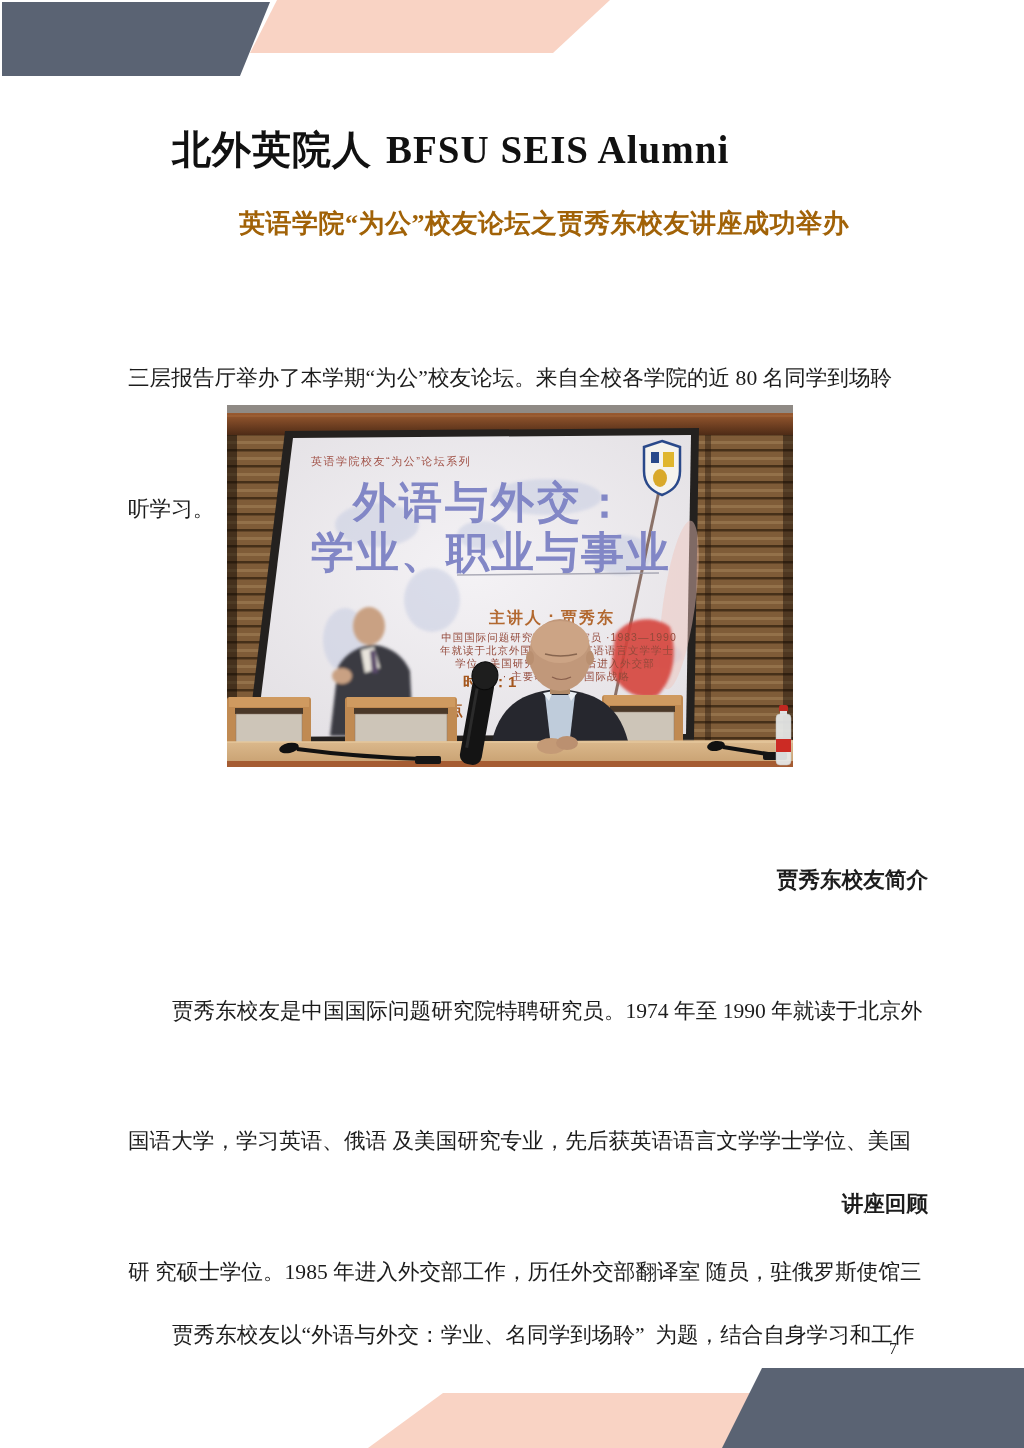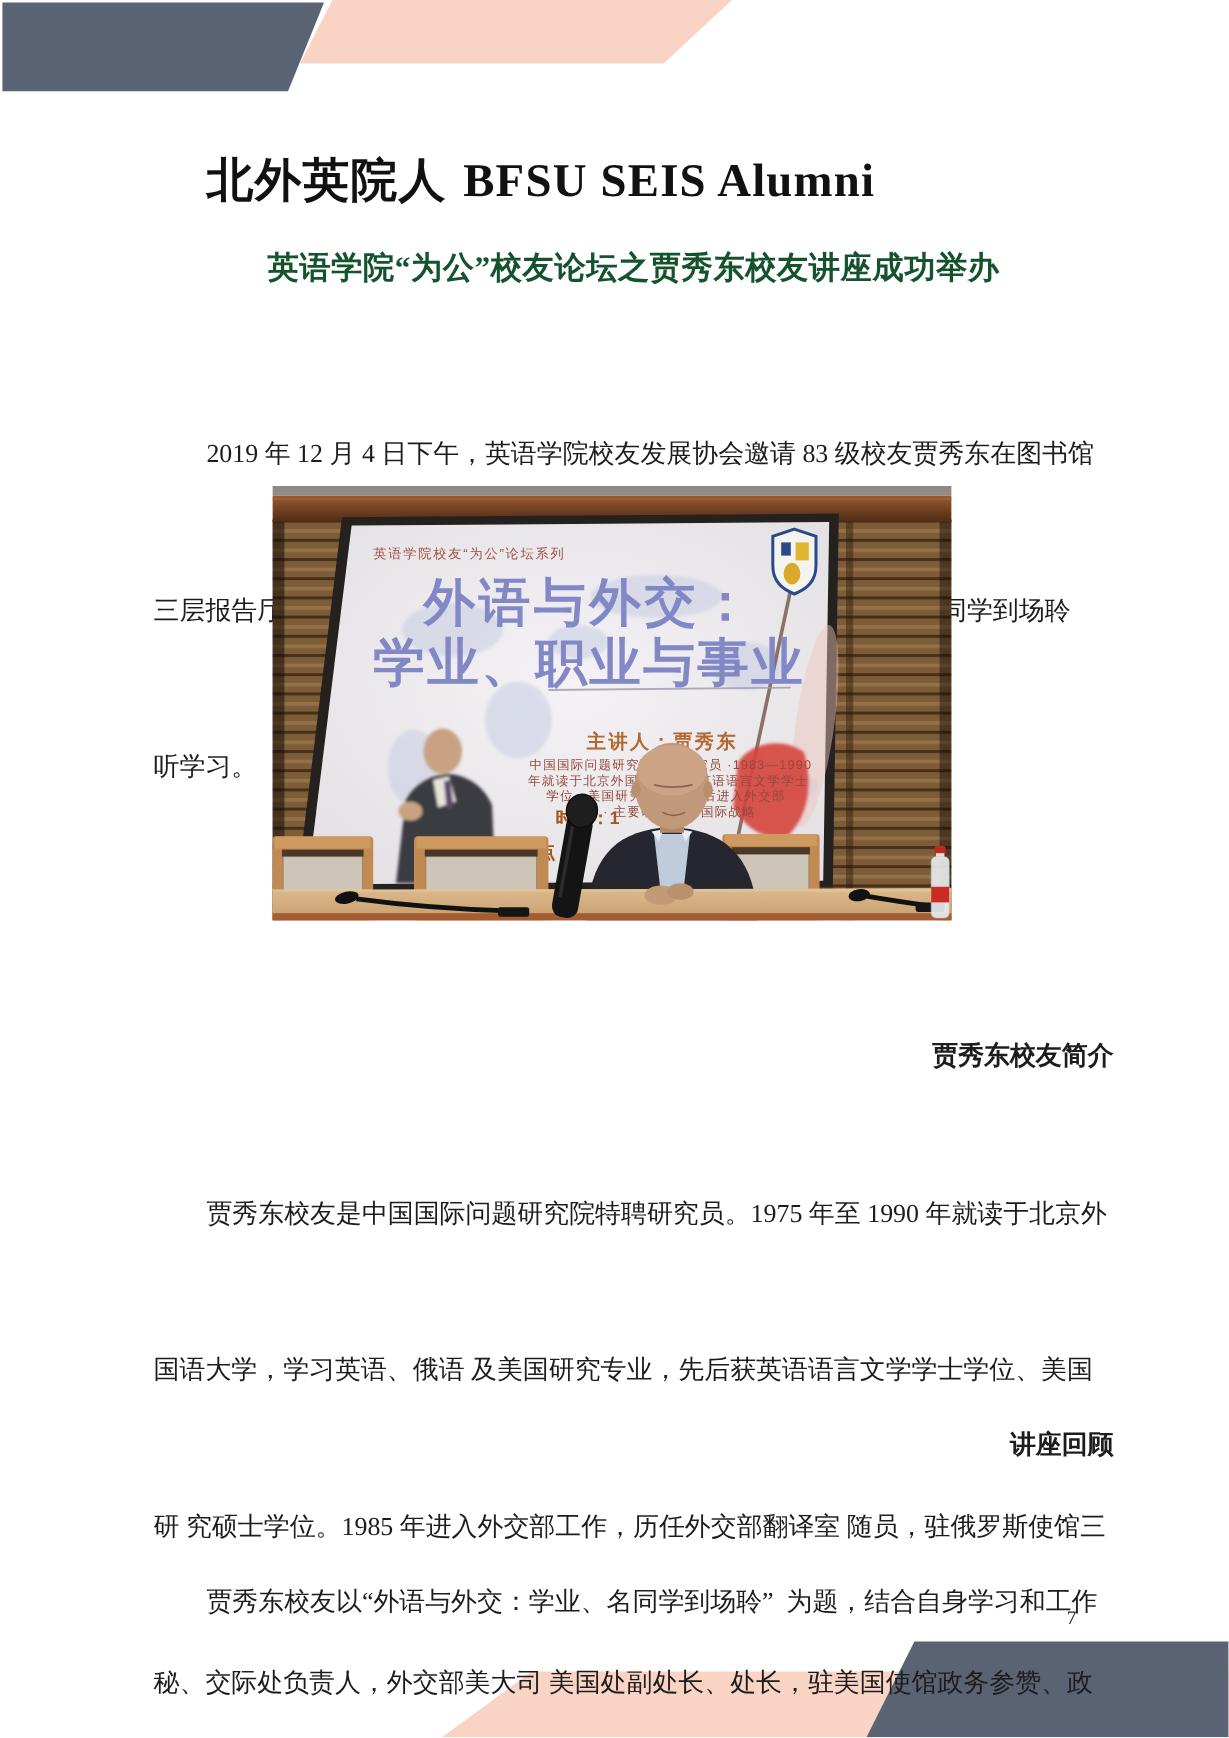--- a/index.html
+++ b/index.html
@@ -5,22 +5,22 @@
   html,body{margin:0;padding:0;background:#ffffff;}
   #page{position:relative;width:1024px;height:1448px;background:#fff;overflow:hidden;
         font-family:"Liberation Serif","DejaVu Serif",serif;color:#1c1c1c;}
   svg{display:block;}
   .decor{position:absolute;left:0;pointer-events:none;}
   #decor-top{top:0;}
   #decor-bottom{top:1360px;}
   #masthead{position:absolute;left:129px;top:78px;font-weight:700;font-size:39px;
             letter-spacing:1px;white-space:pre;color:#111;}
   #masthead .en{margin-left:14px;}
-  #article-title{position:absolute;left:128px;top:206px;width:800px;text-align:center;
-                 font-weight:700;font-size:26px;letter-spacing:0.5px;color:#14532d;white-space:pre;}
+  #article-title{position:absolute;left:144px;top:206px;width:800px;text-align:center;
+                 font-weight:700;font-size:26px;letter-spacing:0.5px;color:#a16207;white-space:pre;}
   .textcol{position:absolute;left:128px;width:800px;font-size:21.6px;line-height:43.5px;
            white-space:pre;}
   #para1{top:270px;}
   #block2{top:772px;}
   #block3{top:1096px;}
   .line{height:43.5px;}
   .indent{padding-left:44px;}
   .hd{font-weight:700;padding-left:44px;text-align:right;}
   #page-number{position:absolute;left:878px;top:1340px;width:30px;text-align:center;
                font-size:16px;color:#222;}
@@ -41,21 +41,20 @@
     <polygon points="762,8 1024,8 1024,88 722,88" fill="#5a6373"></polygon>
   </svg>
 
   <div id="masthead">
     <span>北外英院人</span><span class="en">BFSU SEIS Alumni</span>
   </div>
 
   <div id="article-title">英语学院“为公”校友论坛之贾秀东校友讲座成功举办</div>
 
   <div id="para1" class="textcol">
-    <div class="line indent">2019 年 12 月 4 日下午，英语学院校友发展协会邀请 83 级校友贾秀东在图书馆</div>
     <div class="line">三层报告厅举办了本学期“为公”校友论坛。来自全校各学院的近 80 名同学到场聆</div>
     <div class="line">听学习。</div>
   </div>
 
   <svg id="photo" width="566" height="362" viewBox="0 0 566 362">
     <defs>
       <linearGradient id="beamGrad" x1="0" y1="0" x2="0" y2="1">
         <stop offset="0" stop-color="#9a5a30"></stop>
           <stop offset="1" stop-color="#4e2b16"></stop>
       </linearGradient>
@@ -199,24 +198,23 @@
     <g>
       <rect x="552" y="300" width="9" height="7" rx="2" fill="#c02820"></rect>
       <rect x="553" y="306" width="7" height="4" fill="#dfe2e2"></rect>
       <rect x="549" y="309" width="15" height="51" rx="4" fill="#e7eaea" opacity="0.93" stroke="#c4c8c8" stroke-width="0.5"></rect>
       <rect x="549" y="334" width="15" height="13" fill="#cc2b24"></rect>
     </g>
   </svg>
 
   <div id="block2" class="textcol">
     <div class="line hd">贾秀东校友简介</div>
-    <div class="line indent">贾秀东校友是中国国际问题研究院特聘研究员。1975 年至 1990 年就读于北京外</div>
+    <div class="line indent">贾秀东校友是中国国际问题研究院特聘研究员。1974 年至 1990 年就读于北京外</div>
     <div class="line">国语大学，学习英语、俄语 及美国研究专业，先后获英语语言文学学士学位、美国</div>
     <div class="line">研 究硕士学位。1985 年进入外交部工作，历任外交部翻译室 随员，驻俄罗斯使馆三</div>
-    <div class="line">秘、交际处负责人，外交部美大司 美国处副处长、处长，驻美国使馆政务参赞、政</div>
     
     
     
   </div>
 
   <div id="block3" class="textcol">
     <div class="line hd">讲座回顾</div>
     <div class="line indent">贾秀东校友以“外语与外交：学业、名同学到场聆”  为题，结合自身学习和工作</div>
     <div class="line">经历，谈了知识和能力储备的重要性，职业选择与规划的必要性；介绍了在从事外交</div>
     

